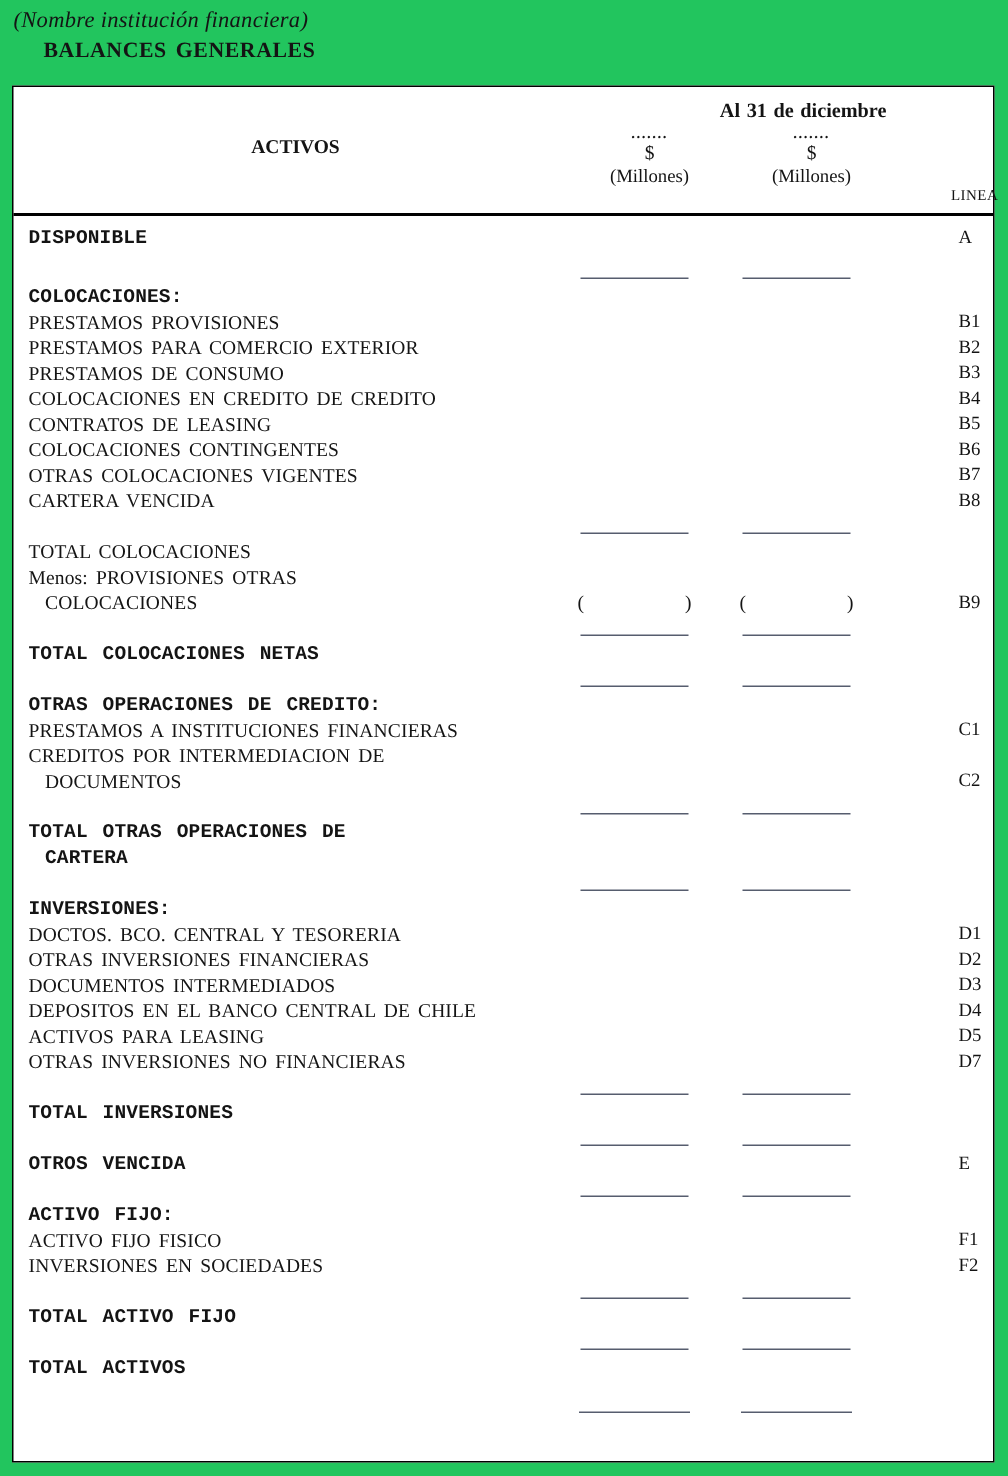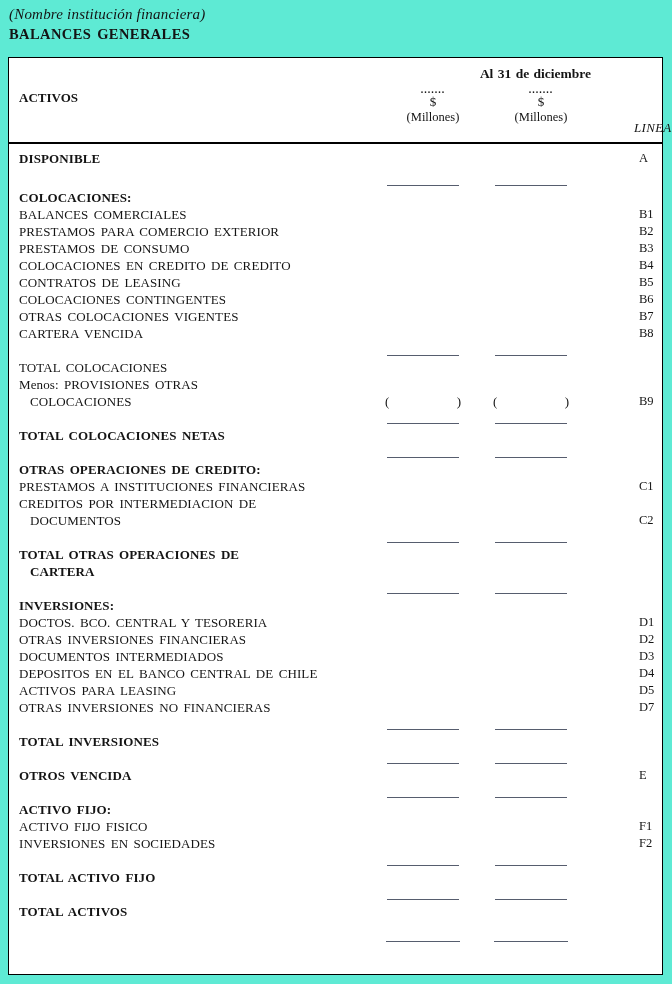--- a/index.html
+++ b/index.html
@@ -7,52 +7,52 @@
     --line-color:#565d6e;
     --border-color:#000000;
   }
   *{box-sizing:border-box;margin:0;padding:0;}
   html,body{background:#ffffff;}
   body{
     width:672px;height:984px;
     font-family:"Liberation Serif","DejaVu Serif",serif;
     color:var(--ink);
   }
-  .page{position:relative;width:672px;height:984px;background:#5eead4;overflow:hidden;}
+  .page{position:relative;width:672px;height:984px;background:#22c55e;overflow:hidden;}
 
   .doc-header{padding:6px 0 0 9px;}
   .institution{font-style:italic;font-size:15px;letter-spacing:0.2px;}
-  .doc-title{font-weight:bold;font-size:14.5px;margin-top:3px;letter-spacing:0.4px;word-spacing:2px;}
+  .doc-title{font-weight:bold;font-size:14.5px;margin-top:3px;letter-spacing:0.4px;word-spacing:2px;margin-left:20px;}
 
   .form-box{
     position:absolute;left:8px;top:57px;width:655px;height:918px;
     border:1.5px solid var(--border-color);background:#fff;
   }
 
   .form-header{display:grid;grid-template-columns:356px 216px 1fr;height:84px;padding-left:10px;}
-  .h-label{font-weight:bold;font-size:13px;align-self:center;margin-top:-4px;word-spacing:2px;}
+  .h-label{font-weight:bold;font-size:13px;align-self:center;margin-top:-4px;word-spacing:2px;text-align:center;}
   .h-mid{padding-top:8px;}
   .h-date{text-align:right;font-weight:bold;font-size:13.5px;word-spacing:1px;}
   .h-two{display:flex;margin-top:3px;position:relative;left:10px;}
   .h-col{text-align:center;}
   .h-col.w1{width:96px;}
   .h-col.w2{width:120px;}
   .dots{display:block;font-weight:bold;font-size:10px;letter-spacing:1px;line-height:9px;}
   .cur{display:block;font-size:13px;line-height:16px;}
   .unit{display:block;font-size:12.5px;line-height:15px;}
-  .h-linea{align-self:end;padding:0 0 6px 43px;font-style:italic;font-size:13px;letter-spacing:0.3px;text-align:center;}
+  .h-linea{align-self:end;padding:0 0 6px 43px;font-size:10px;letter-spacing:0.3px;text-align:center;}
 
   .header-rule{height:2px;background:var(--border-color);}
 
   .form-rows{padding-top:6px;}
   .row{display:grid;grid-template-columns:356px 96px 120px 1fr;height:17px;align-items:center;padding-left:10px;}
   .row.gap-top{margin-top:5px;}
   .row.final{margin-top:8px;}
   .c-label{font-size:13px;white-space:nowrap;word-spacing:2px;letter-spacing:0.1px;}
-  .c-label.bold{font-weight:bold;}
+  .c-label.bold{font-weight:bold;font-family:Liberation Mono, monospace;}
   .c-label.indent{padding-left:11px;}
   .c-amt{display:flex;justify-content:center;align-items:flex-end;height:100%;font-size:13px;}
   .blank-line{width:72px;height:1px;background:var(--line-color);margin-bottom:3px;}
   .row.final .blank-line{width:74px;}
   .paren-wrap{display:flex;justify-content:space-between;width:76px;line-height:16px;align-self:center;}
   .c-linea{padding-left:48px;font-size:12.5px;white-space:nowrap;}
 </style>
 </head>
 <body>
 
@@ -104,21 +104,21 @@
           </div>
           <div class="c-linea"></div>
         </div>
         <div class="row">
           <div class="c-label bold">COLOCACIONES:</div>
           <div class="c-amt"></div>
           <div class="c-amt"></div>
           <div class="c-linea"></div>
         </div>
         <div class="row">
-          <div class="c-label">BALANCES COMERCIALES</div>
+          <div class="c-label">PRESTAMOS PROVISIONES</div>
           <div class="c-amt"></div>
           <div class="c-amt"></div>
           <div class="c-linea">B1</div>
         </div>
         <div class="row">
           <div class="c-label">PRESTAMOS PARA COMERCIO EXTERIOR</div>
           <div class="c-amt"></div>
           <div class="c-amt"></div>
           <div class="c-linea">B2</div>
         </div>

